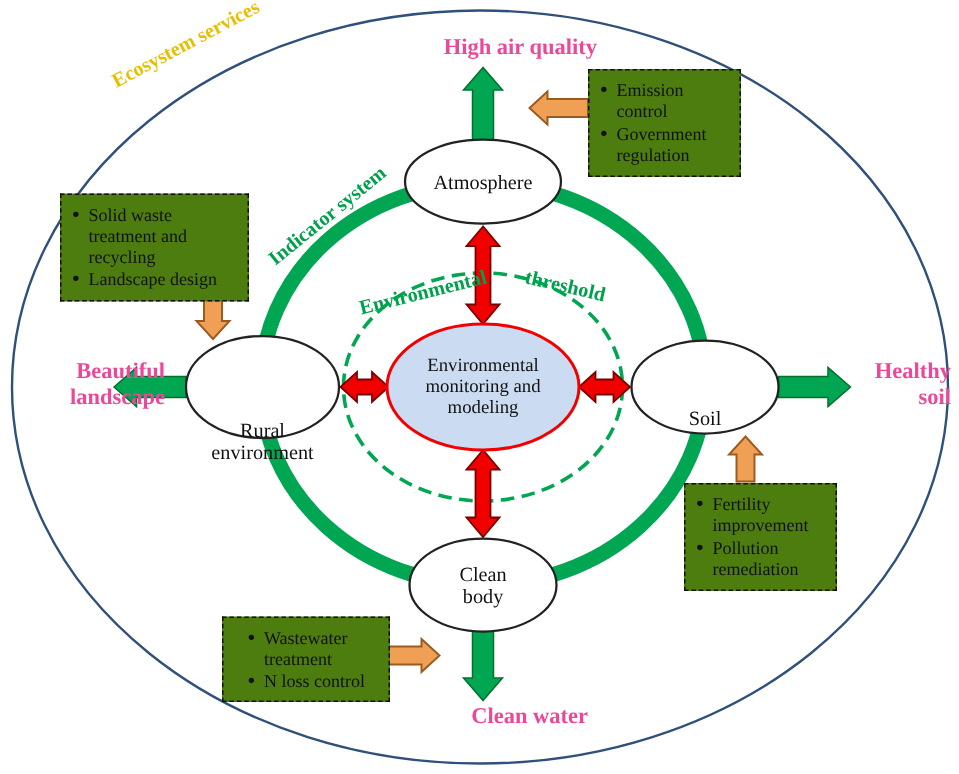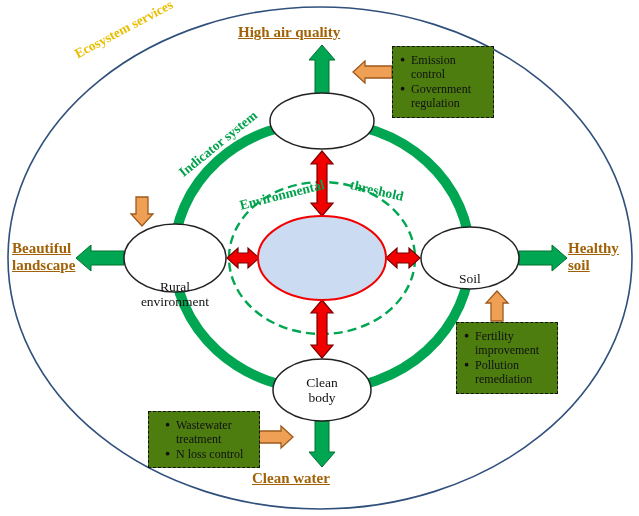--- a/index.html
+++ b/index.html
@@ -6,21 +6,21 @@
   #stage{
     position:relative;
     width:639px;height:516px;
     background:#fff;
     font-family:"Liberation Serif", serif;
     overflow:hidden;
   }
   #diagram-svg{position:absolute;left:0;top:0;}
   .lbl{position:absolute;line-height:1.12;}
   .outcome{
-    color:#a16207;font-weight:bold;font-size:15px;text-align:left;text-decoration:underline;
+    color:#ec4899;font-weight:bold;font-size:15px;text-align:right;
   }
   .node-label{color:#111;font-size:13.5px;text-align:center;}
   .center-label{color:#111;font-size:12.5px;text-align:center;}
   .rot{transform-origin:left top;white-space:nowrap;font-weight:600;}
   .eco{color:#e9be00;font-size:13.5px;}
   .green-txt{color:#00a14b;font-size:13.5px;}
   .bbox{
     position:absolute;
     border:1.6px dashed #111;
     background:#4d7c0f;
@@ -75,29 +75,35 @@
   <div class="lbl rot eco" style="left:72px;top:48px;transform:rotate(-28deg);">Ecosystem services</div>
   <div class="lbl rot green-txt" style="left:176px;top:168px;transform:rotate(-39deg);">Indicator system</div>
   <div class="lbl rot green-txt" style="left:238px;top:198px;transform:rotate(-14deg);">Environmental</div>
   <div class="lbl rot green-txt" style="left:352px;top:177px;transform:rotate(13deg);">threshold</div>
 
   <div class="lbl outcome" style="left:238px;top:24px;width:160px;">High air quality</div>
   <div class="lbl outcome" style="left:12px;top:240px;width:98px;">Beautiful landscape</div>
   <div class="lbl outcome" style="left:568px;top:240px;width:66px;">Healthy soil</div>
   <div class="lbl outcome" style="left:252px;top:470px;width:140px;">Clean water</div>
 
+  <div class="lbl node-label" style="left:272px;top:114px;width:100px;">Atmosphere</div>
   <div class="lbl node-label" style="left:130px;top:243px;width:90px;margin-top:36px;">Rural environment</div>
   <div class="lbl node-label" style="left:430px;top:251px;width:80px;margin-top:20px;">Soil</div>
   <div class="lbl node-label" style="left:292px;top:375px;width:60px;">Clean body</div>
+  <div class="lbl center-label" style="left:267px;top:236px;width:110px;">Environmental monitoring and modeling</div>
 
   <div class="bbox" style="left:392px;top:46px;width:102px;">
     <div class="bitem">Emission control</div>
     <div class="bitem">Government regulation</div>
   </div>
 
+  <div class="bbox" style="left:40px;top:129px;width:126px;">
+    <div class="bitem">Solid waste treatment and recycling</div>
+    <div class="bitem">Landscape design</div>
+  </div>
 
   <div class="bbox" style="left:456px;top:322px;width:102px;">
     <div class="bitem">Fertility improvement</div>
     <div class="bitem">Pollution remediation</div>
   </div>
 
   <div class="bbox" style="left:148px;top:411px;width:112px;padding-left:16px;">
     <div class="bitem">Wastewater treatment</div>
     <div class="bitem">N loss control</div>
   </div>

